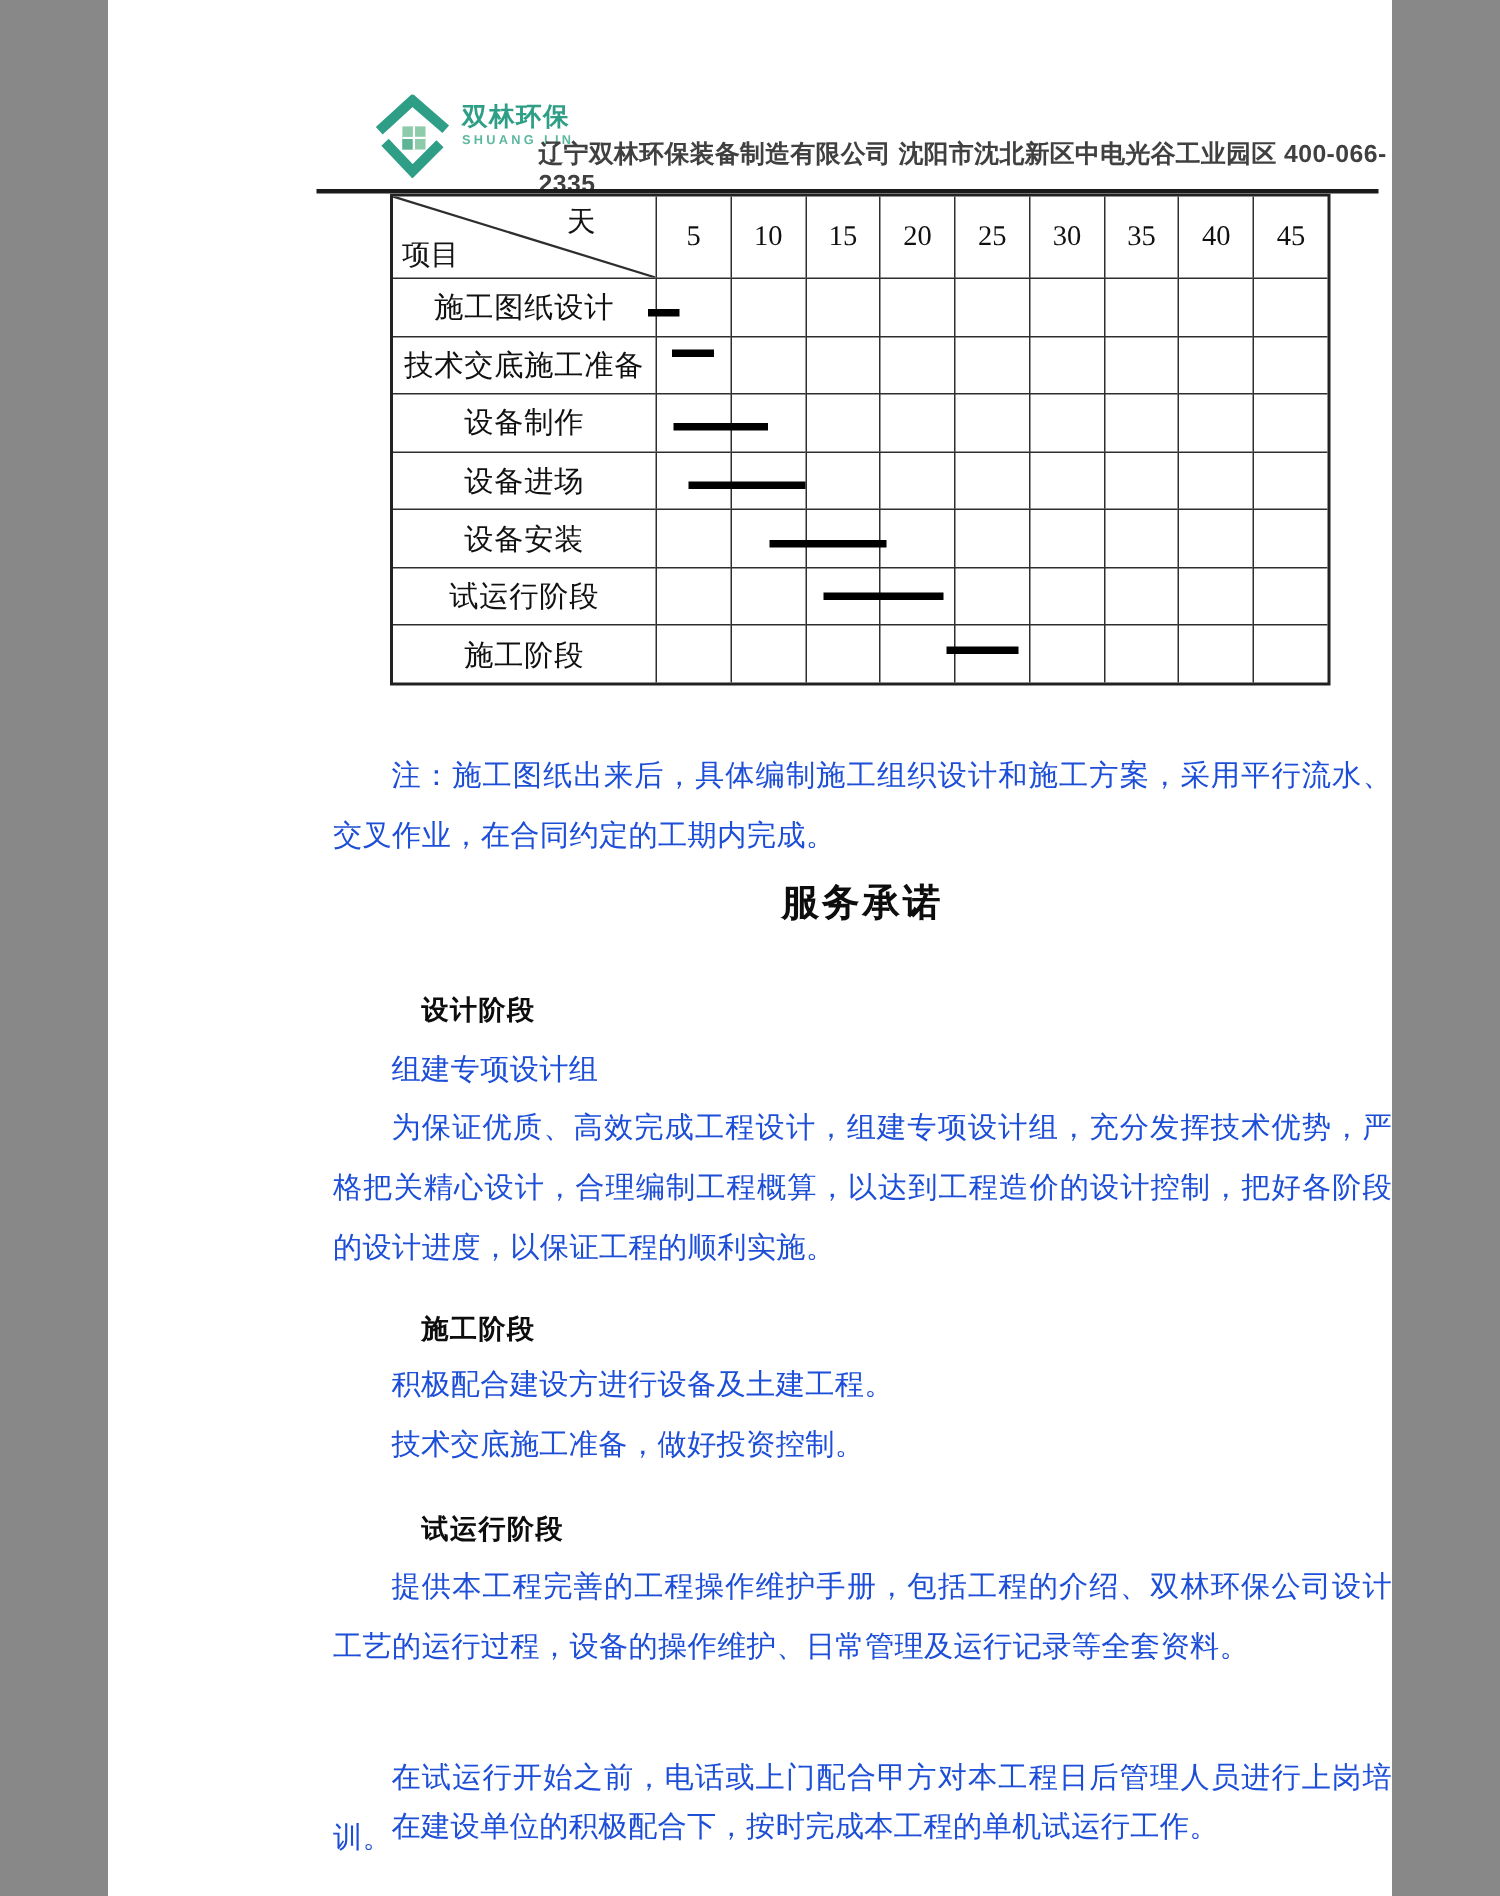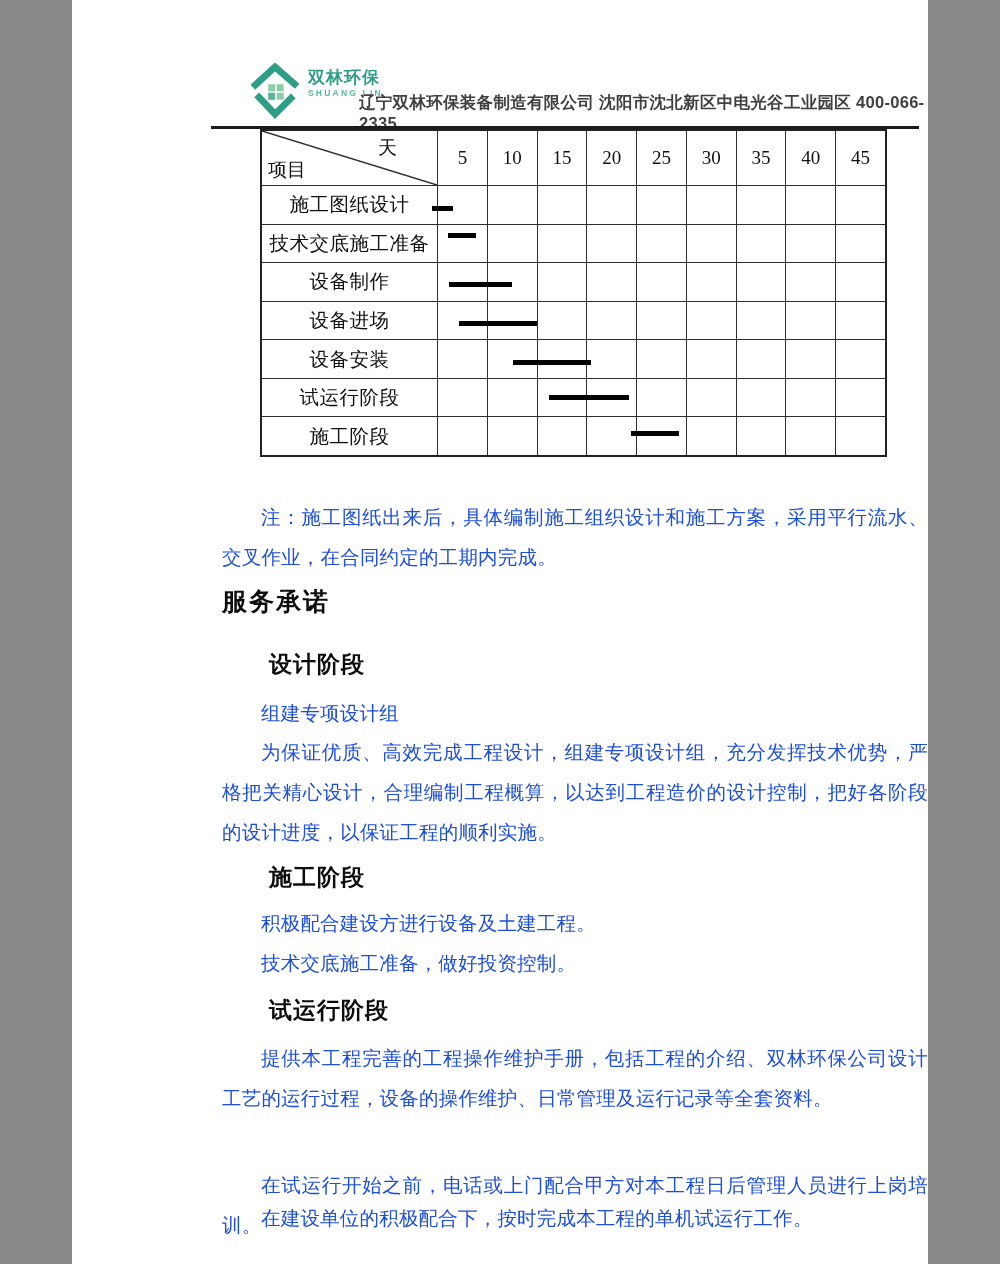--- a/index.html
+++ b/index.html
@@ -40,28 +40,28 @@
   .corner .tl-bottom{position:absolute;bottom:2px;left:6px;font-size:19px;}
   .gbar{position:absolute;height:5px;background:#000;}
   
   .para{
     position:absolute;left:150px;width:706px;margin:0;
     font-size:19.5px;line-height:40px;letter-spacing:0.2px;
     text-align:justify;text-indent:2em;color:#1d4ed8;
   }
   #note{top:498px;}
   #svc-title{
-    position:absolute;left:150px;top:585px;width:706px;margin:0;text-align:left;
+    position:absolute;left:150px;top:585px;width:706px;margin:0;text-align:center;
     font-family:"Liberation Sans","DejaVu Sans",sans-serif;
     font-size:25px;font-weight:700;letter-spacing:2px;color:#0d0d0d;
   }
   .sec-h{
-    position:absolute;left:197px;margin:0;
+    position:absolute;left:197px;margin:12px;
     font-family:"Liberation Sans","DejaVu Sans",sans-serif;
-    font-size:23px;font-weight:700;letter-spacing:1px;color:#0d0d0d;
+    font-size:18px;font-weight:700;letter-spacing:1px;color:#0d0d0d;
   }
   #sec1-h{top:649px;} #sec1-p1{top:694px;} #sec1-p2{top:733px;}
   #sec2-h{top:862px;} #sec2-p1{top:904px;} #sec2-p2{top:944px;}
   #sec3-h{top:995px;} #sec3-p1{top:1039px;} #sec3-p2{top:1166px;} #sec3-p3{top:1199px;}
 </style>
 </head>
 <body>
 
 <div id="page">
 

